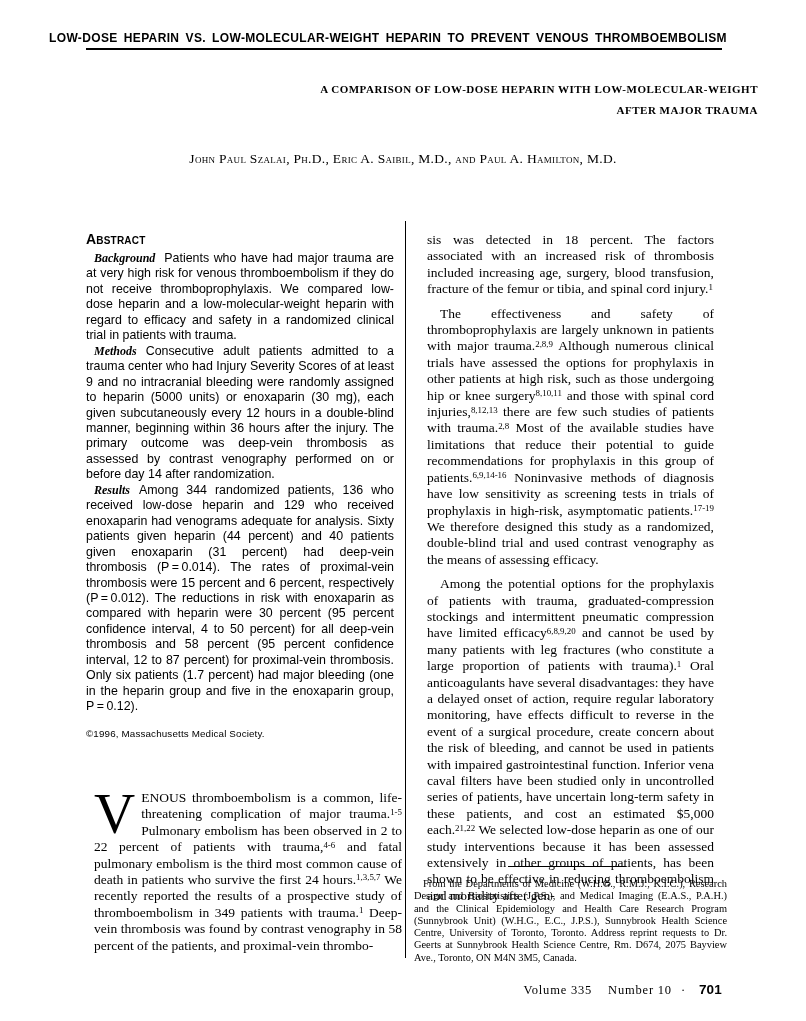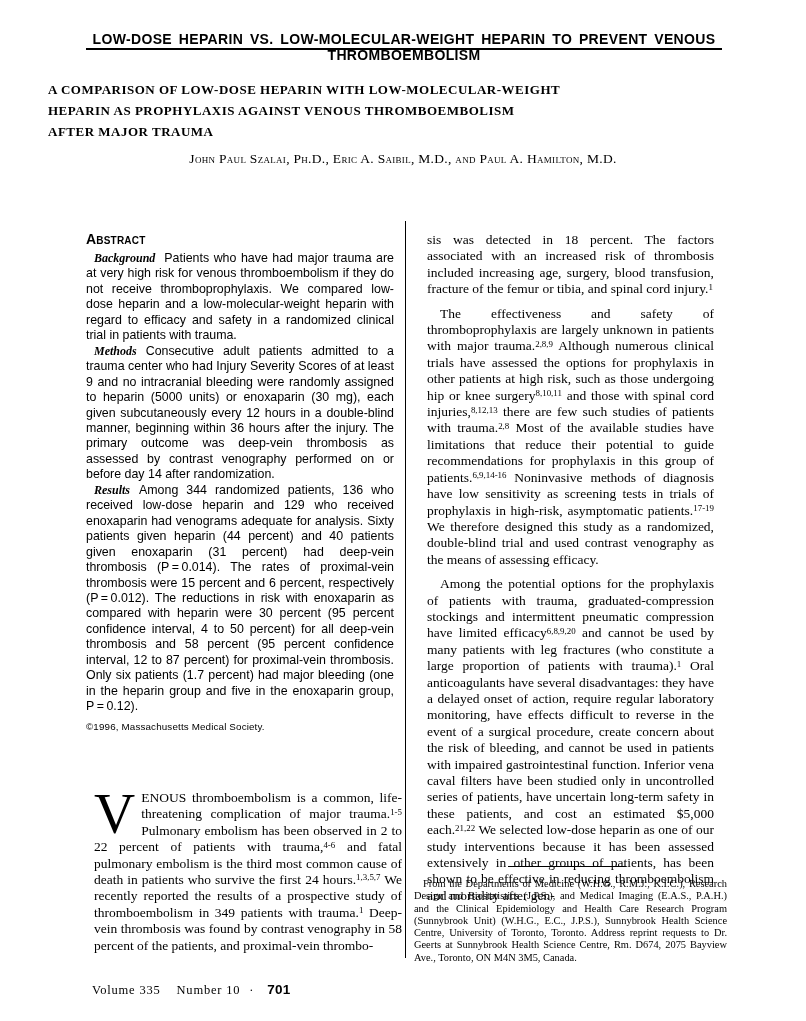--- a/index.html
+++ b/index.html
@@ -8,36 +8,36 @@
     background: #ffffff;
     position: relative;
     font-family: "Liberation Serif", serif;
     color: #000;
     -webkit-font-smoothing: antialiased;
   }
   .page { position: absolute; inset: 0; background: #fff; overflow: hidden; }
 
   
   .running-head {
-    position: absolute; top: 31px; left: 60px; width: 688px;
+    position: absolute; top: 31px; left: 44px; width: 688px;
     text-align: center;
     font-family: "Liberation Sans", sans-serif;
-    font-weight: bold; font-size: 14px; letter-spacing: 0.35px; word-spacing: 2.5px;
+    font-weight: bold; font-size: 12px; letter-spacing: 0.35px; word-spacing: 2.5px;
   }
   .head-rule {
     position: absolute; top: 48px; left: 86px; width: 636px;
     border-top: 2px solid #000;
   }
 
   
   .article-title {
     position: absolute; top: 79px; left: 48px; width: 710px;
-    text-align: left;
+    text-align: right;
     font-family: "Liberation Serif", serif;
-    font-weight: bold; font-size: 13px; line-height: 21px; letter-spacing: 0.5px;
+    font-weight: bold; font-size: 11px; line-height: 21px; letter-spacing: 0.5px;
   }
   .authors {
     position: absolute; top: 150px; left: 48px; width: 710px;
     text-align: center;
     font-family: "Liberation Serif", serif;
     font-variant: small-caps;
     font-size: 13.5px; line-height: 18px; letter-spacing: 0.3px;
   }
 
   
@@ -64,21 +64,21 @@
   }
   .abstract-label {
     font-family: "Liberation Serif", serif;
     font-weight: bold; font-style: italic;
     font-size: 12px;
     padding-right: 9px;
   }
   .copyright-note {
     font-family: "Liberation Sans", sans-serif;
     font-size: 9.8px; letter-spacing: 0.15px;
-    margin-top: 6px;
+    margin-top: 13px;
   }
 
   
   .body-para {
     font-family: "Liberation Serif", serif;
     font-size: 13.5px; line-height: 16.4px;
     text-align: justify;
     margin: 8px;
   }
   .body-para.indent { text-indent: 13px; }
@@ -106,21 +106,22 @@
   .affiliation-footnote {
     position: absolute; left: 414px; top: 878px; width: 313px;
     font-family: "Liberation Serif", serif;
     font-size: 10.4px; line-height: 12.3px;
     text-align: justify;
     text-indent: 9px;
   }
 
   
   .page-footer {
-    position: absolute; top: 982px; left: 92px; width: 636px;
+    position: absolute; top: 982px; left: 86px; width: 636px;
+    text-align: right;
     font-family: "Liberation Serif", serif;
     font-size: 12.5px; letter-spacing: 0.8px;
   }
   .page-footer .sep { margin: 0 7px 0 9px; }
   .page-footer .num-gap { margin-left: 16px; }
   .footer-page-num {
     font-family: "Liberation Sans", sans-serif;
     font-weight: bold; font-size: 13.5px; letter-spacing: 0.2px;
     margin-left: 6px;
   }
@@ -128,21 +129,20 @@
 </head>
 <body>
 
 <div class="page">
 
   <div class="running-head">LOW-DOSE HEPARIN VS. LOW-MOLECULAR-WEIGHT HEPARIN TO PREVENT VENOUS THROMBOEMBOLISM</div>
   <div class="head-rule"></div>
 
   <div class="article-title">
     <div>A COMPARISON OF LOW-DOSE HEPARIN WITH LOW-MOLECULAR-WEIGHT</div>
-    <div>HEPARIN AS PROPHYLAXIS AGAINST VENOUS THROMBOEMBOLISM</div>
     <div>AFTER MAJOR TRAUMA</div>
   </div>
 
   <div class="authors">
     <div>John Paul Szalai, Ph.D., Eric A. Saibil, M.D., and Paul A. Hamilton, M.D.</div>
   </div>
 
   <div class="col-divider"></div>
 
   <div class="col-left">

